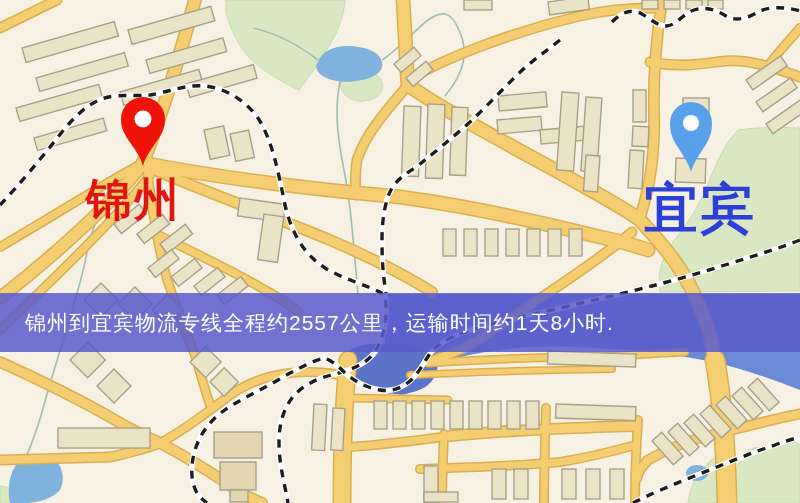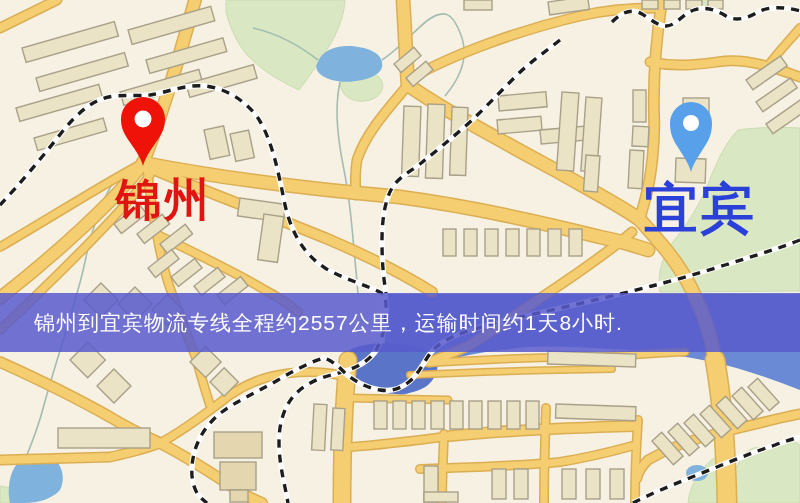--- a/index.html
+++ b/index.html
@@ -22,23 +22,23 @@
   .stream{fill:none;stroke:var(--stream);stroke-width:1.6;}
   .road-c{fill:none;stroke:var(--road-edge);stroke-linecap:round;}
   .road-f{fill:none;stroke:var(--road-fill);stroke-linecap:round;}
   .rail-bed{fill:none;stroke:var(--rail-bed);stroke-width:5.5;}
   .rail-dash{fill:none;stroke:var(--rail-dash);stroke-width:3.4;stroke-dasharray:8 7;}
   .bld{fill:var(--building-fill);stroke:var(--building-edge);stroke-width:1.4;}
   .bld-d{fill:var(--building-dark);stroke:var(--building-edge);stroke-width:1.4;}
   .banner{position:absolute;left:0;top:293px;width:800px;height:59px;
     background:var(--banner-bg);display:flex;align-items:center;}
   .banner-text{color:var(--banner-text);font-size:21px;letter-spacing:1px;
-    padding-left:34px;white-space:nowrap;}
+    padding-left:25px;white-space:nowrap;}
   .pin-label{position:absolute;font-weight:700;line-height:1;}
-  .origin-label{left:86px;top:177px;font-size:45px;letter-spacing:3px;color:var(--origin-label);margin-left:30px;}
+  .origin-label{left:86px;top:177px;font-size:45px;letter-spacing:3px;color:var(--origin-label);}
   .dest-label{left:644px;top:181px;font-size:54px;letter-spacing:2px;color:var(--dest-label);}
   .pin{position:absolute;}
 </style>
 </head>
 <body>
 
 <div class="stage">
 
   <svg class="map-svg" width="800" height="503" viewBox="0 0 800 503">
 

